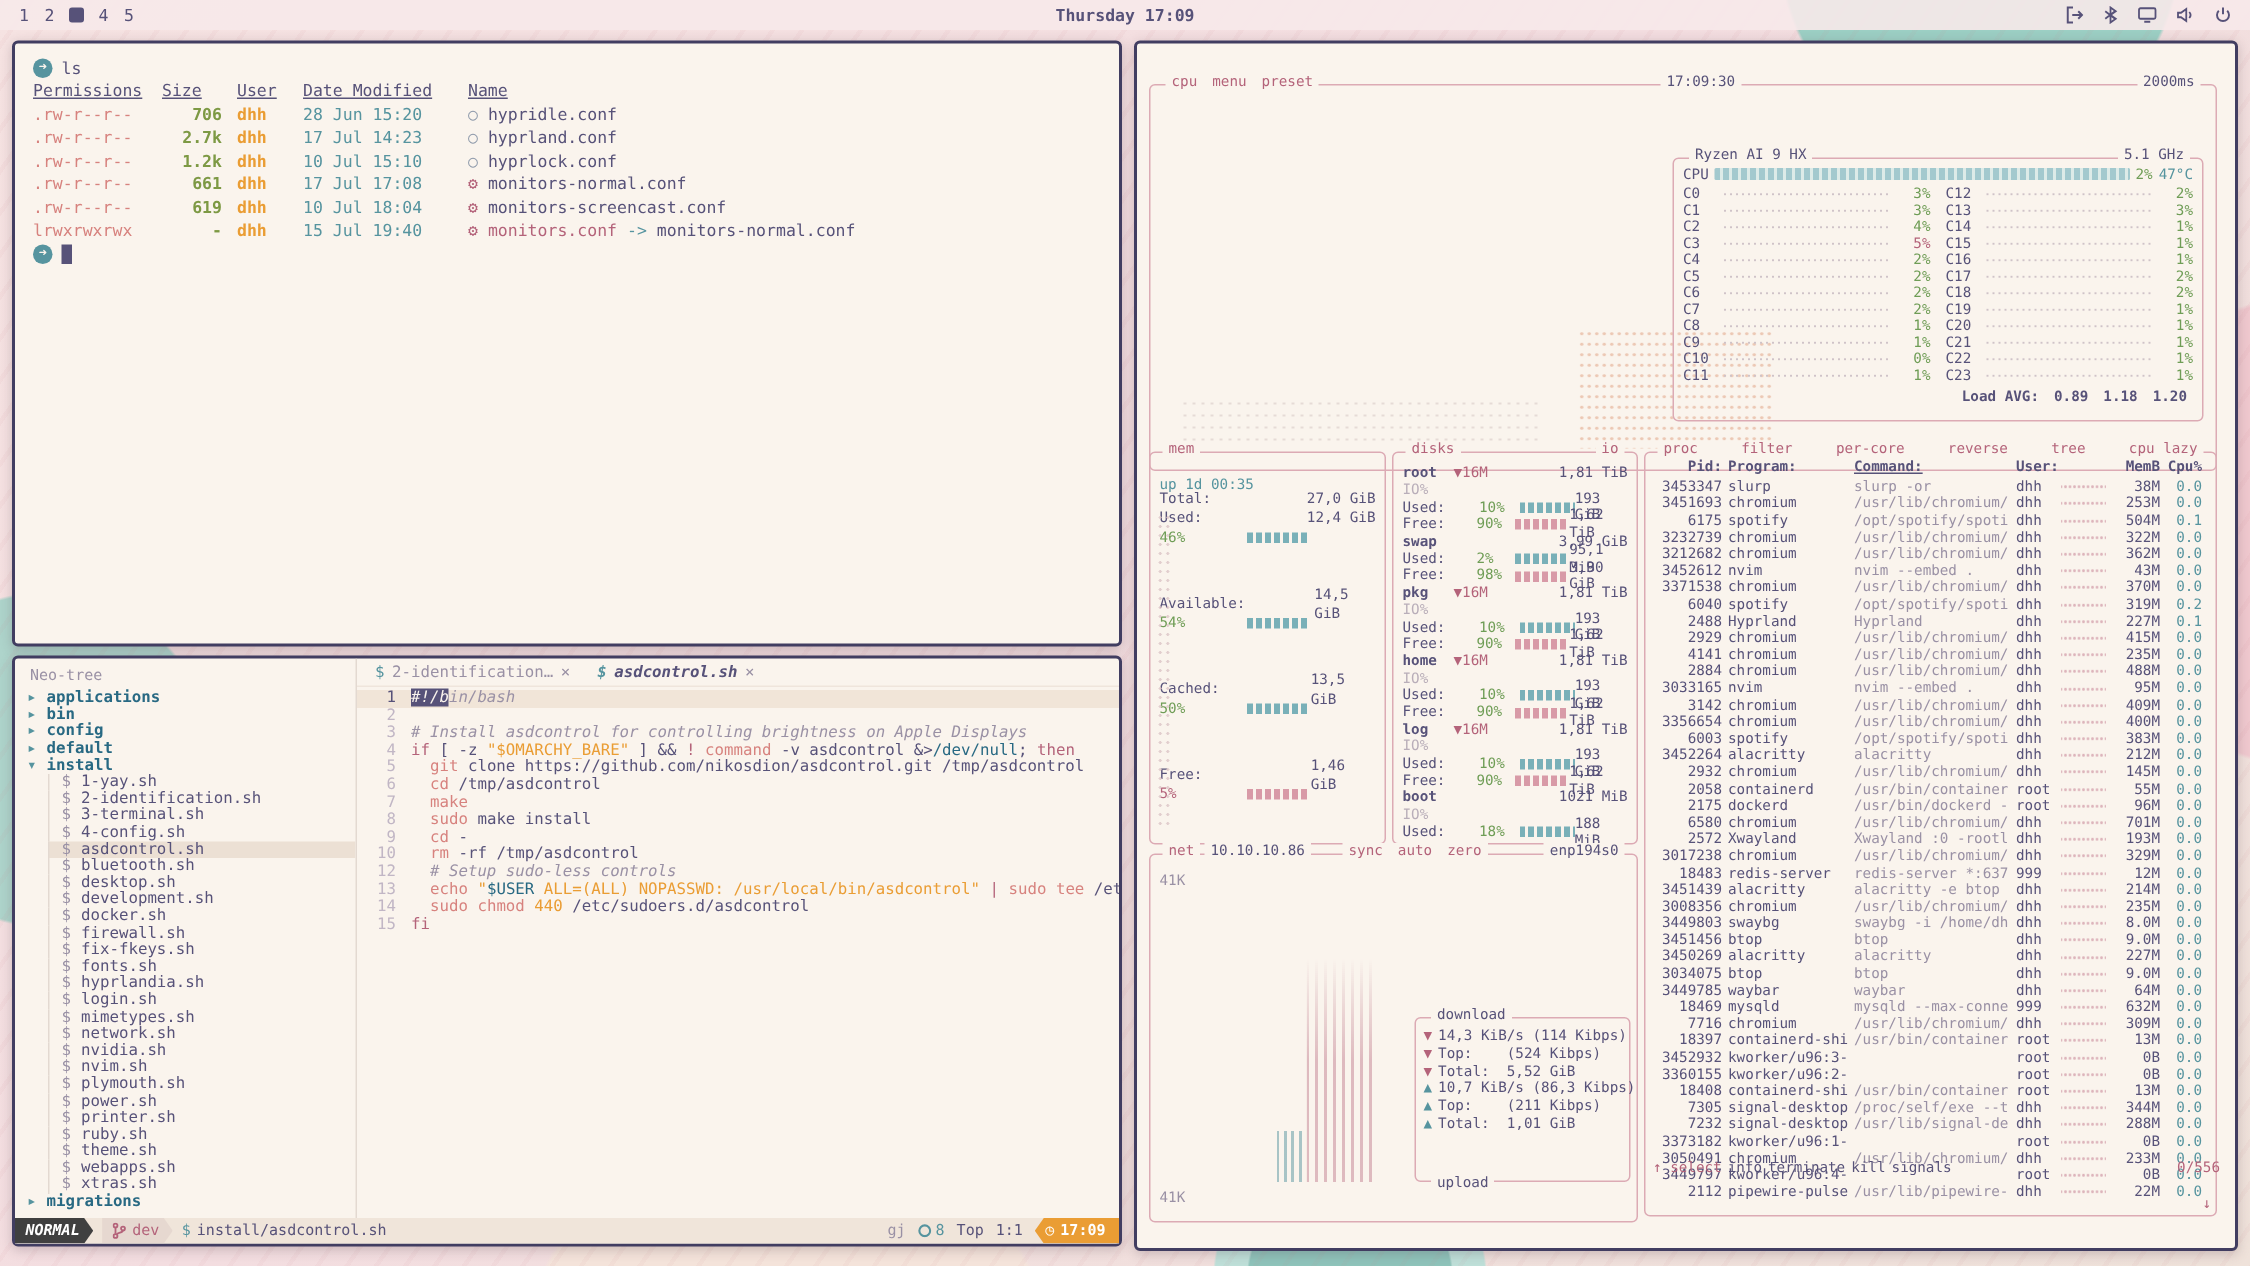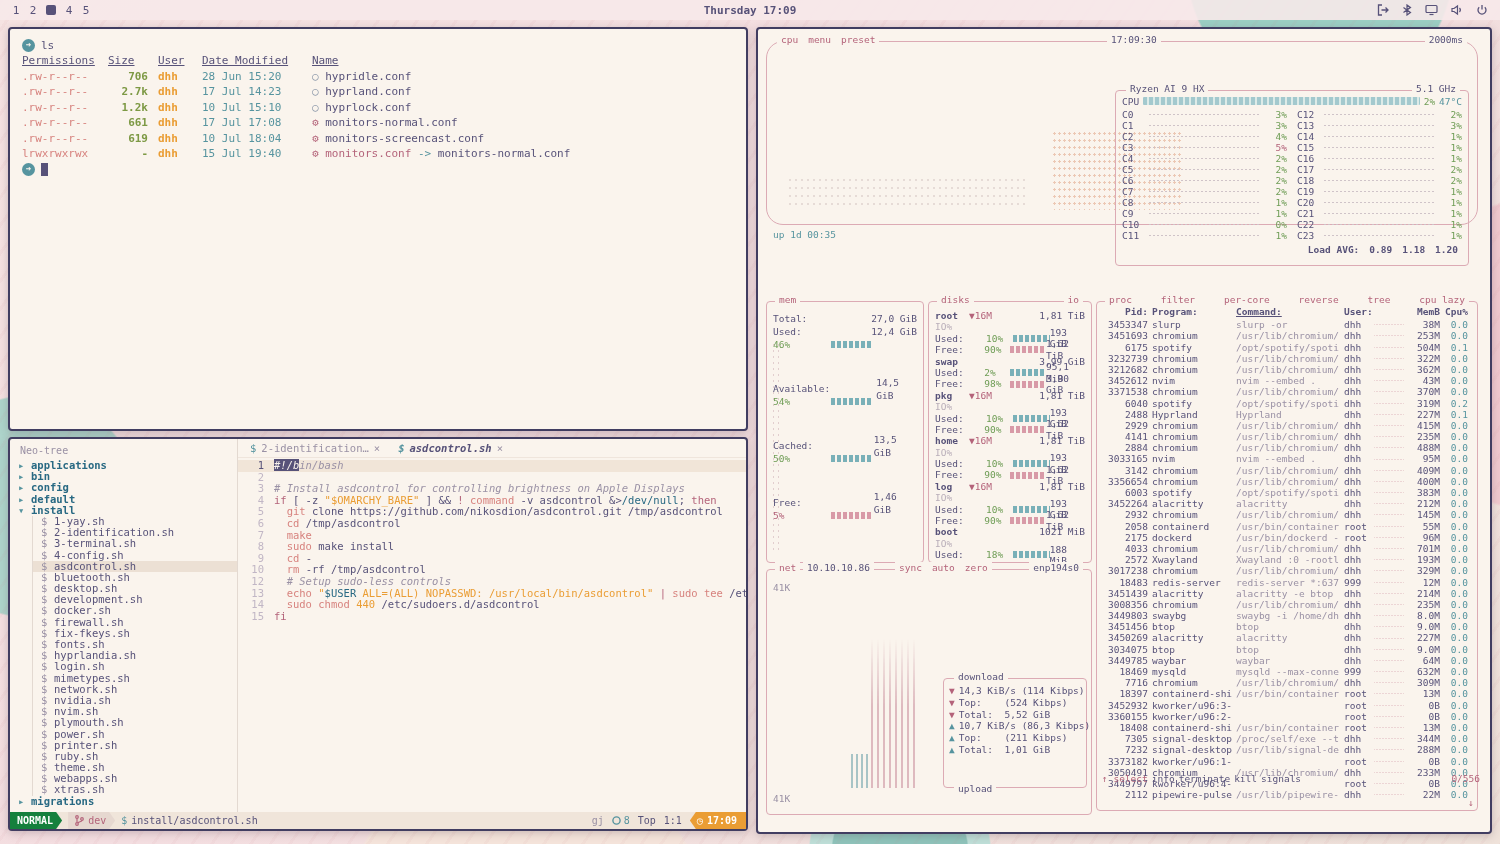--- a/index.html
+++ b/index.html
@@ -75,40 +75,40 @@
   .cline.cursorline .code::first-letter{background:#575279;color:#faf4ed;}
   .tok-pl{color:#575279;}
   .tok-cm{color:#9a91a5;font-style:italic;}
   .tok-kw{color:#b4637a;}
   .tok-cmd{color:#d7827e;}
   .tok-st{color:#ea9d34;}
   .tok-blue{color:#286983;margin-top:45px;}
   .tok-num{color:#ea9d34;}
   .statusline{height:17px;display:flex;align-items:center;background:#f0e5da;font-size:10px;gap:6px;}
   .chip{height:17px;display:flex;align-items:center;padding:0 9px 0 7px;}
-  .chip.mode{background:#15803d;color:#fff;font-weight:bold;
-    clip-path:polygon(0 0,calc(100% - 6px) 0,100% 50%,calc(100% - 6px) 100%,0 100%);}
+  .chip.mode{background:#404040;color:#fff;font-weight:bold;
+    clip-path:polygon(0 0,calc(100% - 6px) 0,100% 50%,calc(100% - 6px) 100%,0 100%);font-style:italic;}
   .chip.branch{background:#e6d8d0;color:#b4637a;gap:4px;
     clip-path:polygon(0 0,calc(100% - 6px) 0,100% 50%,calc(100% - 6px) 100%,0 100%);}
   .sl-file .pfx{color:#56949f;margin-right:4px;}
   .sl-right{margin-left:auto;display:flex;align-items:center;gap:8px;}
   .sl-dim{color:#9a91a5;}
   .harpoon{display:flex;align-items:center;gap:3px;color:#56949f;}
   .chip.time{background:#ea9d34;color:#fff;font-weight:bold;gap:4px;
     clip-path:polygon(6px 0,100% 0,100% 100%,6px 100%,0 50%);}
   
   #btop{left:756px;top:27px;width:736px;height:807px;font-size:9.5px;color:#575279;}
   .panel{position:absolute;border:1.5px solid #dcaab4;border-radius:4px;box-sizing:border-box;}
   .onb{position:absolute;top:-8px;background:#faf4ed;padding:0 4px;color:#b4637a;white-space:nowrap;}
   .onb.dark{color:#575279;}
   .onb-bot{position:absolute;bottom:-7px;background:#faf4ed;padding:0 4px;color:#b4637a;}
   .btn-row{display:flex;gap:10px;}
   .btn-row span{cursor:pointer;}
   
-  #p-cpu{left:8px;top:12px;width:712px;height:184px;border-radius:17px;}
+  #p-cpu{left:8px;top:27px;width:712px;height:258px;}
   .cpu-deco{position:absolute;left:285px;bottom:14px;width:130px;height:80px;
      background-image:radial-gradient(circle,#e6b59c 1px,transparent 1.2px);background-size:5px 7px;opacity:.7;}
   .cpu-deco2{position:absolute;left:20px;bottom:14px;width:240px;height:34px;
      background-image:radial-gradient(circle,#d9cbc7 0.8px,transparent 1px);background-size:6px 8px;opacity:.6;}
   #ryzen{position:absolute;right:8px;top:48px;width:352px;height:174px;border:1.5px solid #dcaab4;border-radius:4px;}
   .ry-title{left:10px;}
   .ry-freq{right:8px;left:auto;color:#575279;}
   .cpu-row{display:flex;align-items:center;height:14px;padding:3px 6px 0 6px;gap:4px;}
   .cpubar{flex:1;height:8px;background:repeating-linear-gradient(90deg,#a3c9ce 0 4px,#ddebe8 4px 6px);border-radius:1px;}
   .cpu-temp{color:#56949f;}
@@ -129,21 +129,21 @@
   .sline.hdr .a{color:#575279;font-weight:bold;width:34px;}
   .sline .green{color:#6f9d56;}
   .sline .red{color:#b4637a;}
   .sline .pinktxt{color:#b4637a;}
   .sline .mut{color:#b9aeb9;}
   .meter{display:none;}
   .meter.teal{display:inline-block;width:42px;height:7px;
      background:repeating-linear-gradient(90deg,#79b0b8 0 4px,transparent 4px 6px);}
   .meter.pink{display:inline-block;width:42px;height:7px;
      background:repeating-linear-gradient(90deg,#d89aa7 0 4px,transparent 4px 6px);}
-  #p-mem{left:8px;top:272px;width:158px;height:262px;padding-top:10px;}
+  #p-mem{left:8px;top:272px;width:158px;height:262px;padding-top:24px;}
   #p-mem .sline{height:13px;line-height:13px;}
   #p-mem .sline.gap{margin-top:31px;gap:46px;}
   .mem-deco{position:absolute;left:4px;top:40px;bottom:8px;width:10px;
      background-image:radial-gradient(circle,#dcc4c6 0.9px,transparent 1.1px);background-size:5px 6px;opacity:.8;}
   #p-disks{left:170px;top:272px;width:164px;height:262px;padding-top:8px;}
   
   #p-net{left:8px;top:540px;width:326px;height:246px;}
   .net-scale{position:absolute;left:6px;color:#9a91a5;}
   .net-graph{position:absolute;left:104px;top:36px;bottom:26px;width:44px;
      background:repeating-linear-gradient(90deg,rgba(180,99,122,.4) 0 2px,transparent 2px 6px);
@@ -1261,21 +1261,21 @@
           <span class="pid">2175</span>
           <span class="prog">dockerd</span>
           <span class="cmd">/usr/bin/dockerd -</span>
           <span>root</span>
           <span class="graph"></span>
           <span class="memv">96M</span>
           <span class="cpuv">0.0</span>
         </div>
 
         <div class="pgrid">
-          <span class="pid">4033</span>
+          <span class="pid">6580</span>
           <span class="prog">chromium</span>
           <span class="cmd">/usr/lib/chromium/</span>
           <span>dhh</span>
           <span class="graph"></span>
           <span class="memv">701M</span>
           <span class="cpuv">0.0</span>
         </div>
 
         <div class="pgrid">
           <span class="pid">2572</span>

